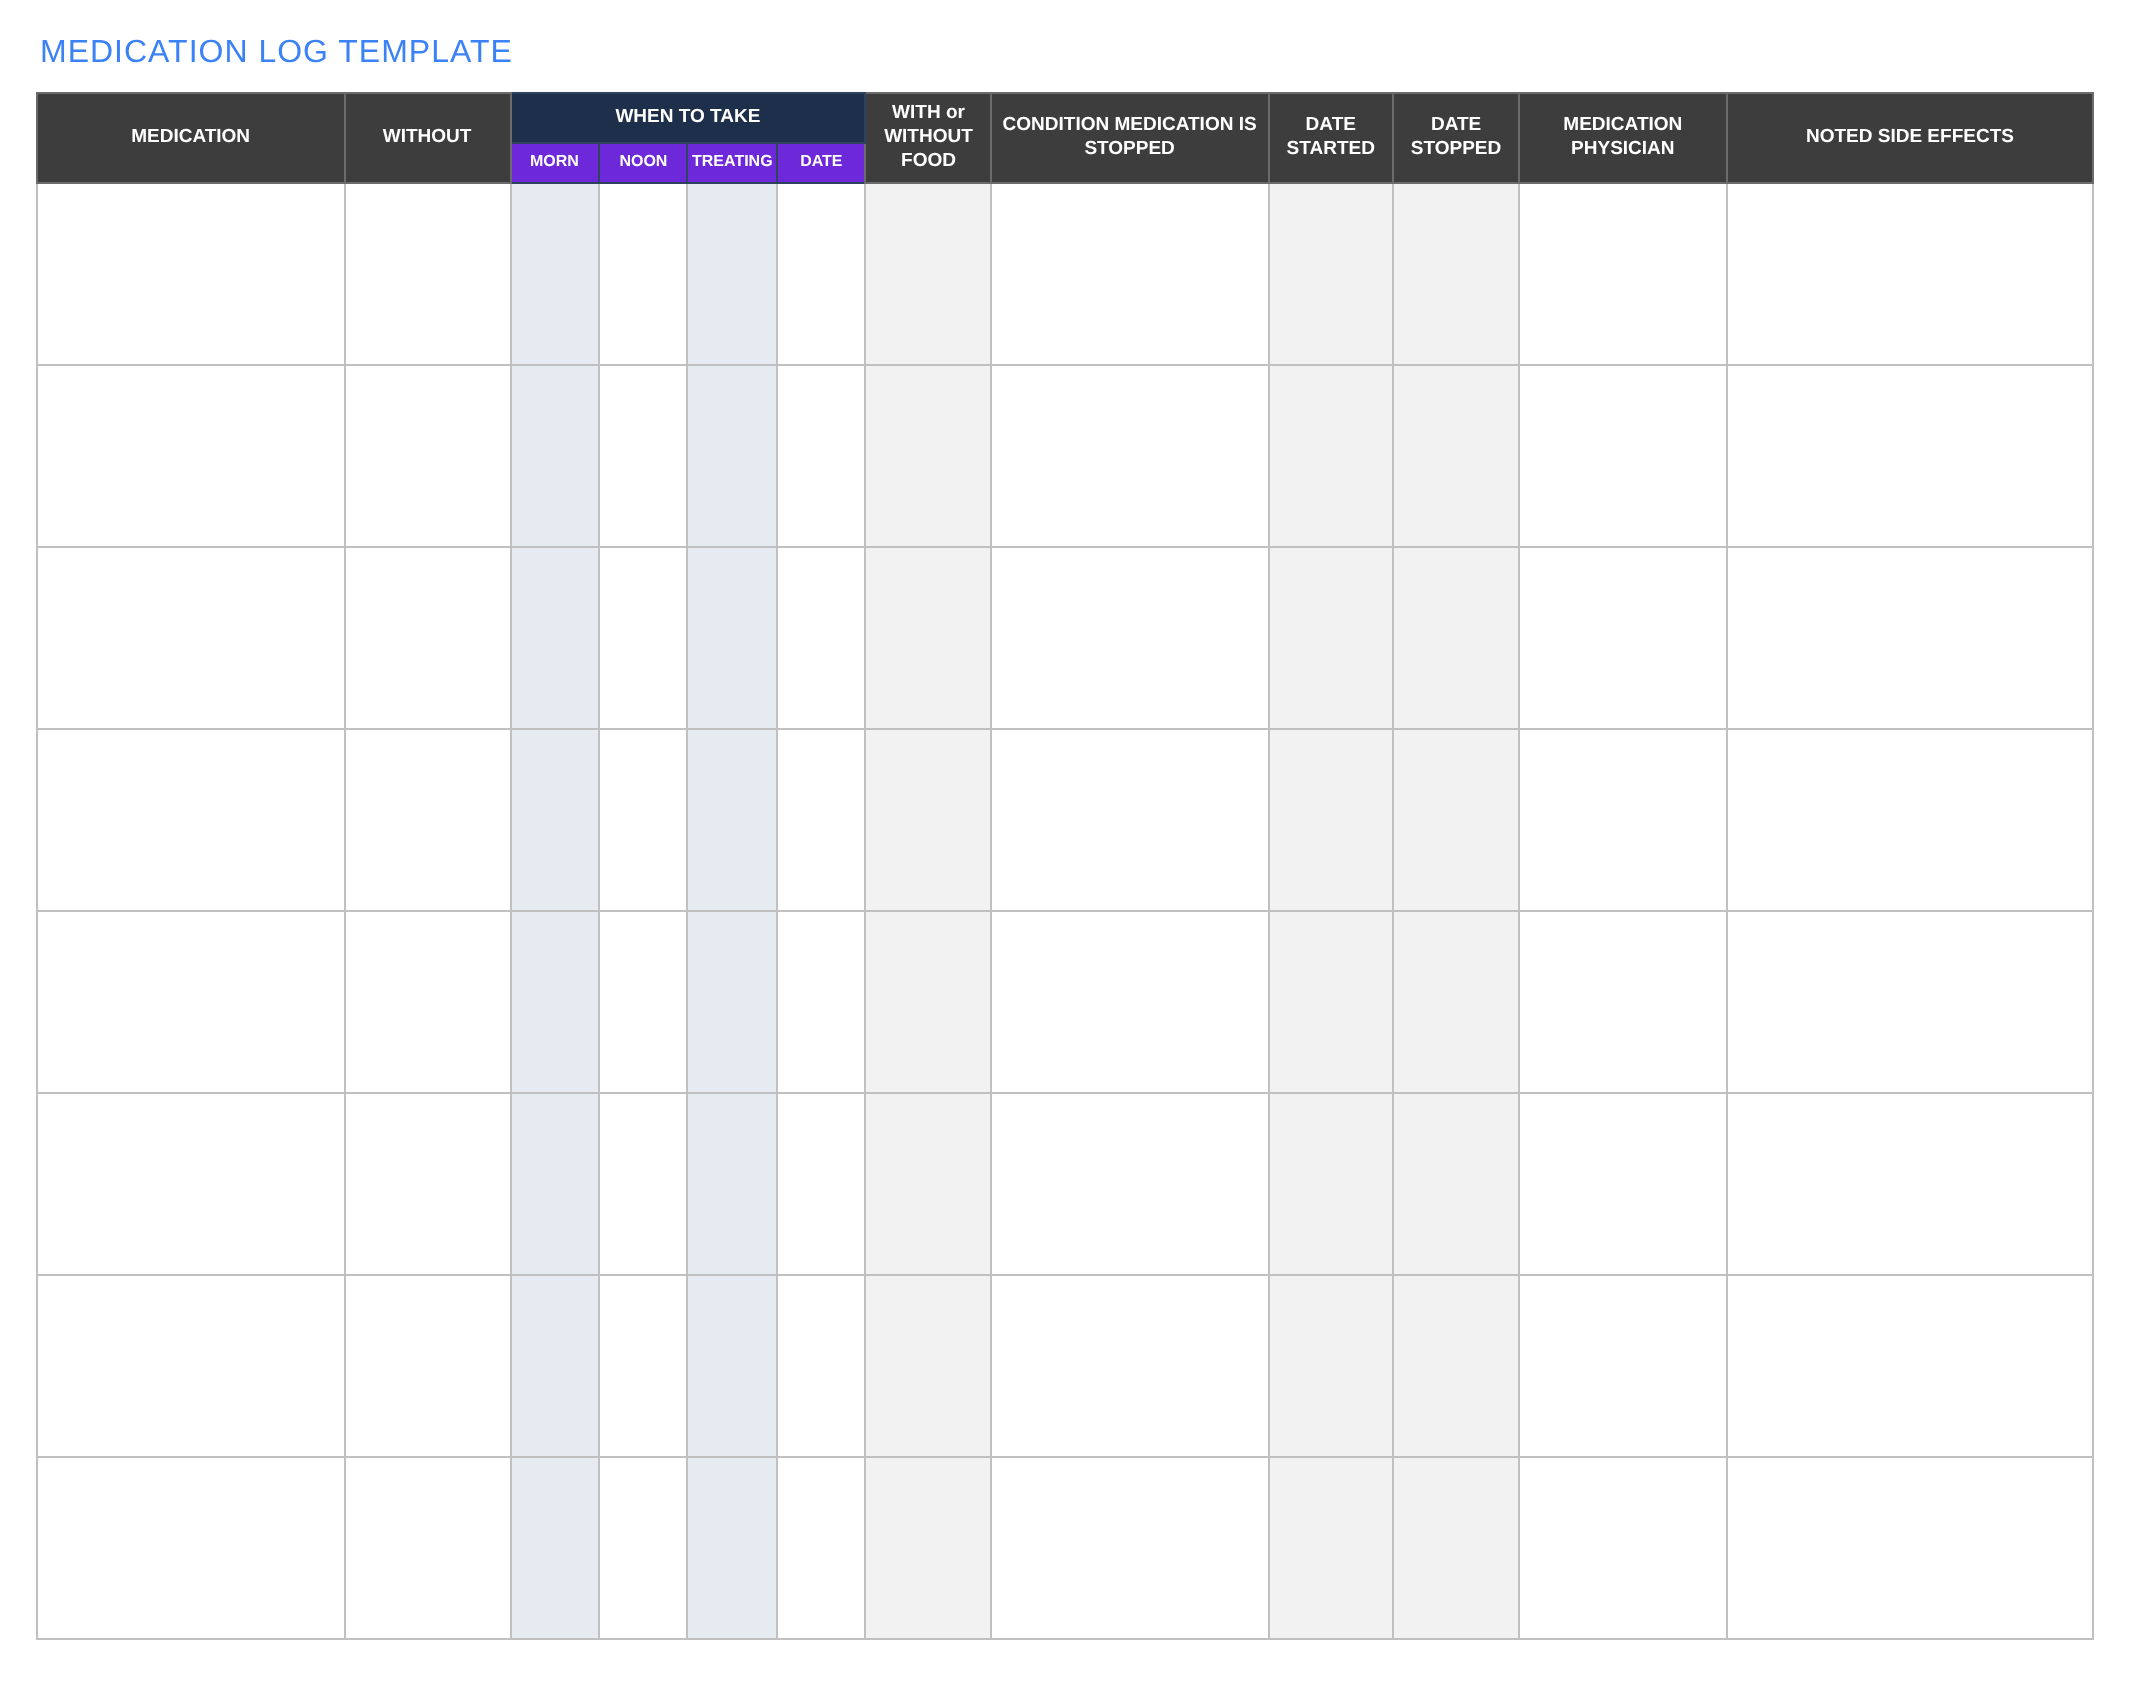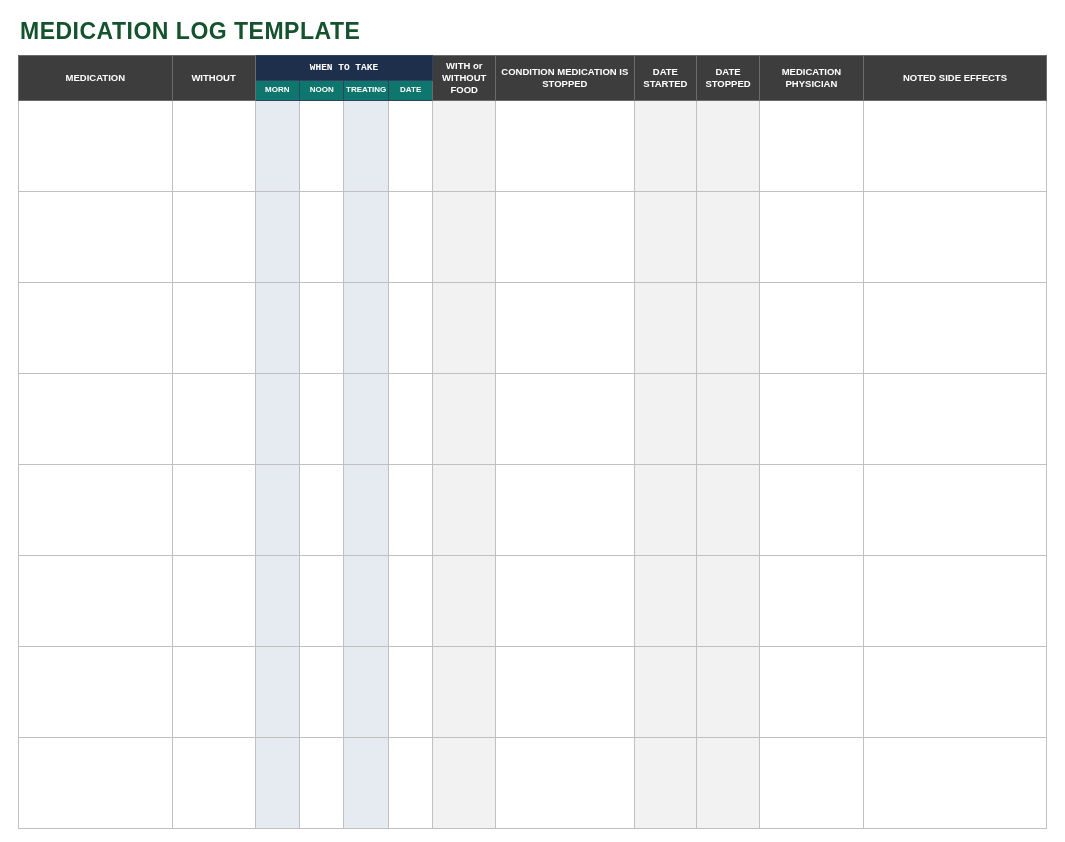--- a/index.html
+++ b/index.html
@@ -4,24 +4,24 @@
 <style>
   * { box-sizing: border-box; }
   body {
     margin: 0;
     padding: 18px;
     background: #ffffff;
     font-family: Arial, Helvetica, sans-serif;
     width: 1065px;
   }
   .title {
-    font-size: 23px;
-    font-weight: 700;
+    font-size: 16px;
+    font-weight: 400;
     letter-spacing: 0.5px;
-    color: #14532d;
+    color: #3b82f6;
     margin: 0 0 10px 2px;
   }
   table {
     border-collapse: collapse;
     width: 100%;
     table-layout: fixed;
   }
   th, td {
     border: 1px solid #c0c0c0;
     padding: 0;
@@ -36,24 +36,23 @@
     padding: 4px 4px;
     line-height: 1.25;
     border: 1px solid #6b6b6b;
   }
   thead tr:first-child th {
     height: 22px;
   }
   thead th.when-parent {
     background: #1d2f4a;
     border-color: #2f4260;
-    font-family: Liberation Mono, monospace;
   }
   thead th.when-sub {
-    background: #0f766e;
+    background: #6d28d9;
     border-color: #2f4260;
     font-size: 8px;
     height: 18px;
     padding: 2px 0;
   }
   tbody td {
     height: 91px;
     background: #ffffff;
   }
   tbody td.shade-blue { background: #e6ebf2; }

